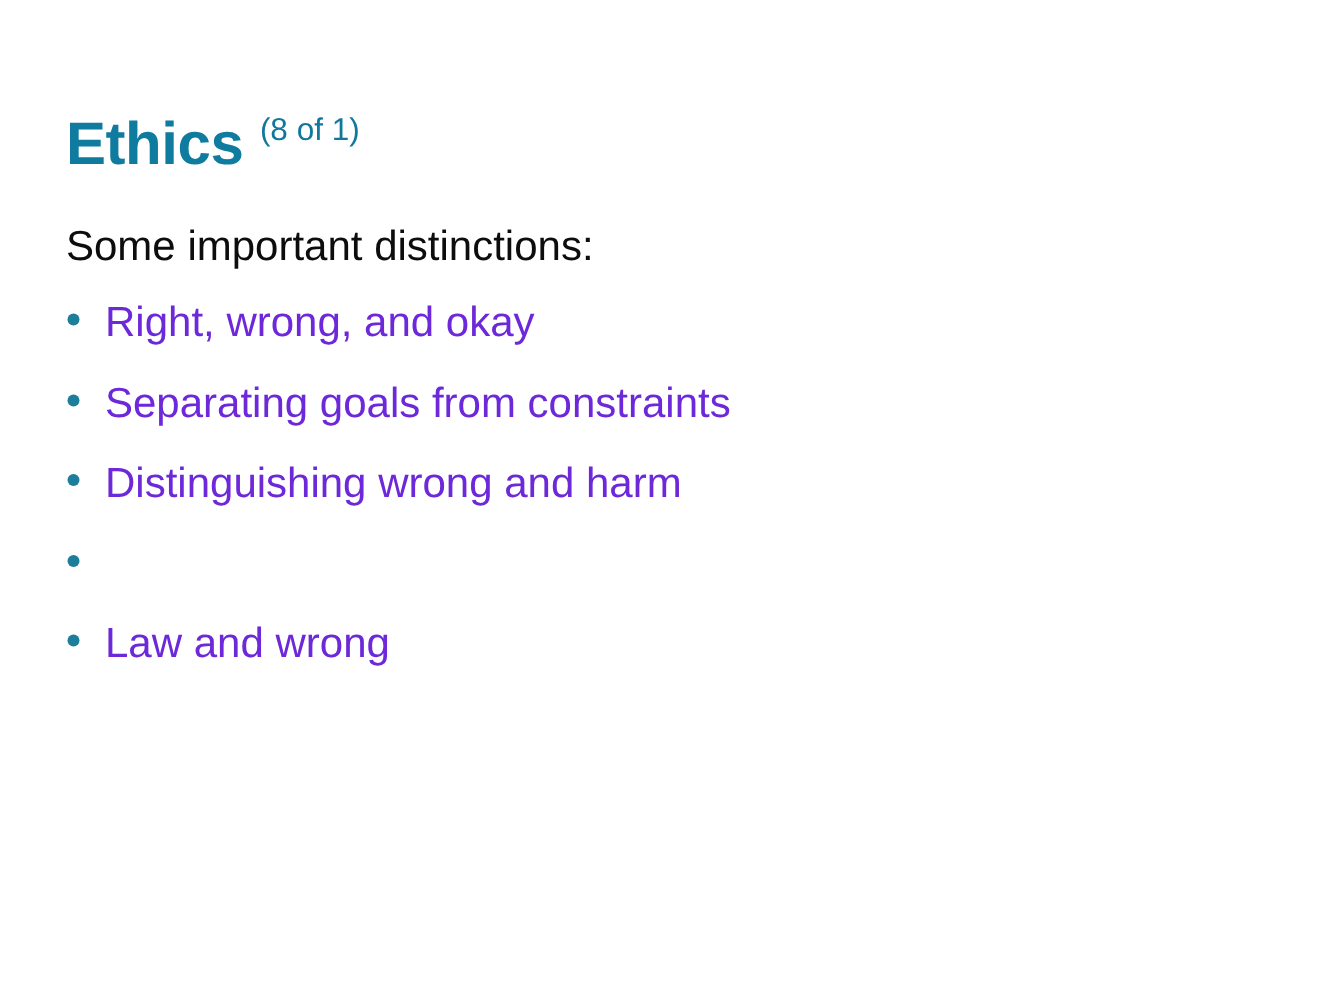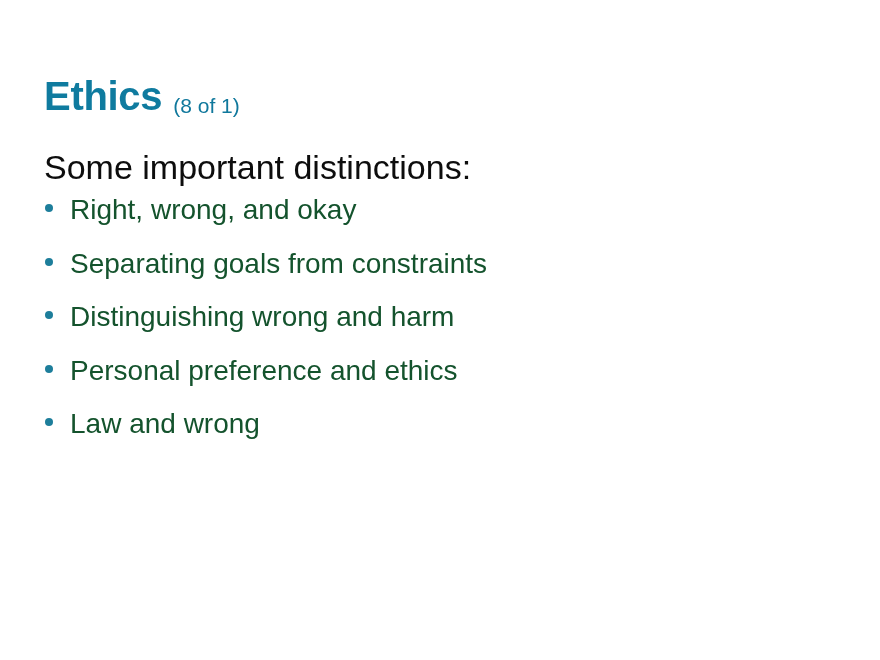--- a/index.html
+++ b/index.html
@@ -21,21 +21,21 @@
     background: #ffffff;
     box-sizing: border-box;
   }
 
   
   .slide-title {
     position: absolute;
     left: 44px;
     top: 76px;
     display: flex;
-    align-items: flex-end;
+    align-items: flex-start;
     white-space: nowrap;
   }
   .title-main {
     font-size: 40px;
     font-weight: bold;
     color: #0f7b9f;
     letter-spacing: -0.3px;
     line-height: 1;
   }
   .title-counter {
@@ -47,37 +47,37 @@
   }
 
   
   .slide-body {
     position: absolute;
     left: 44px;
     top: 150px;
     width: 800px;
   }
   .intro-line {
-    font-size: 34px;
+    font-size: 28px;
     color: #0d0d0d;
     line-height: 1;
     padding-bottom: 0;
-    margin-bottom: 12px;
+    margin-bottom: 23px;
     white-space: nowrap;
   }
 
   .bullet-list {
     list-style: none;
     margin: 0;
     padding: 0;
   }
   .bullet-item {
     position: relative;
     font-size: 28px;
-    color: #14532d;
+    color: #6d28d9;
     line-height: 1;
     height: 53.5px;
     padding-left: 26px;
     white-space: nowrap;
   }
   .bullet-dot {
     position: absolute;
     left: 1px;
     top: 8px;
     width: 8px;
@@ -115,21 +115,20 @@
         <span class="bullet-text">Separating goals from constraints</span>
       </li>
 
       <li class="bullet-item">
         <span class="bullet-dot"></span>
         <span class="bullet-text">Distinguishing wrong and harm</span>
       </li>
 
       <li class="bullet-item">
         <span class="bullet-dot"></span>
-        <span class="bullet-text">Personal preference and ethics</span>
       </li>
 
       <li class="bullet-item">
         <span class="bullet-dot"></span>
         <span class="bullet-text">Law and wrong</span>
       </li>
 
     </ul>
   </div>
 

